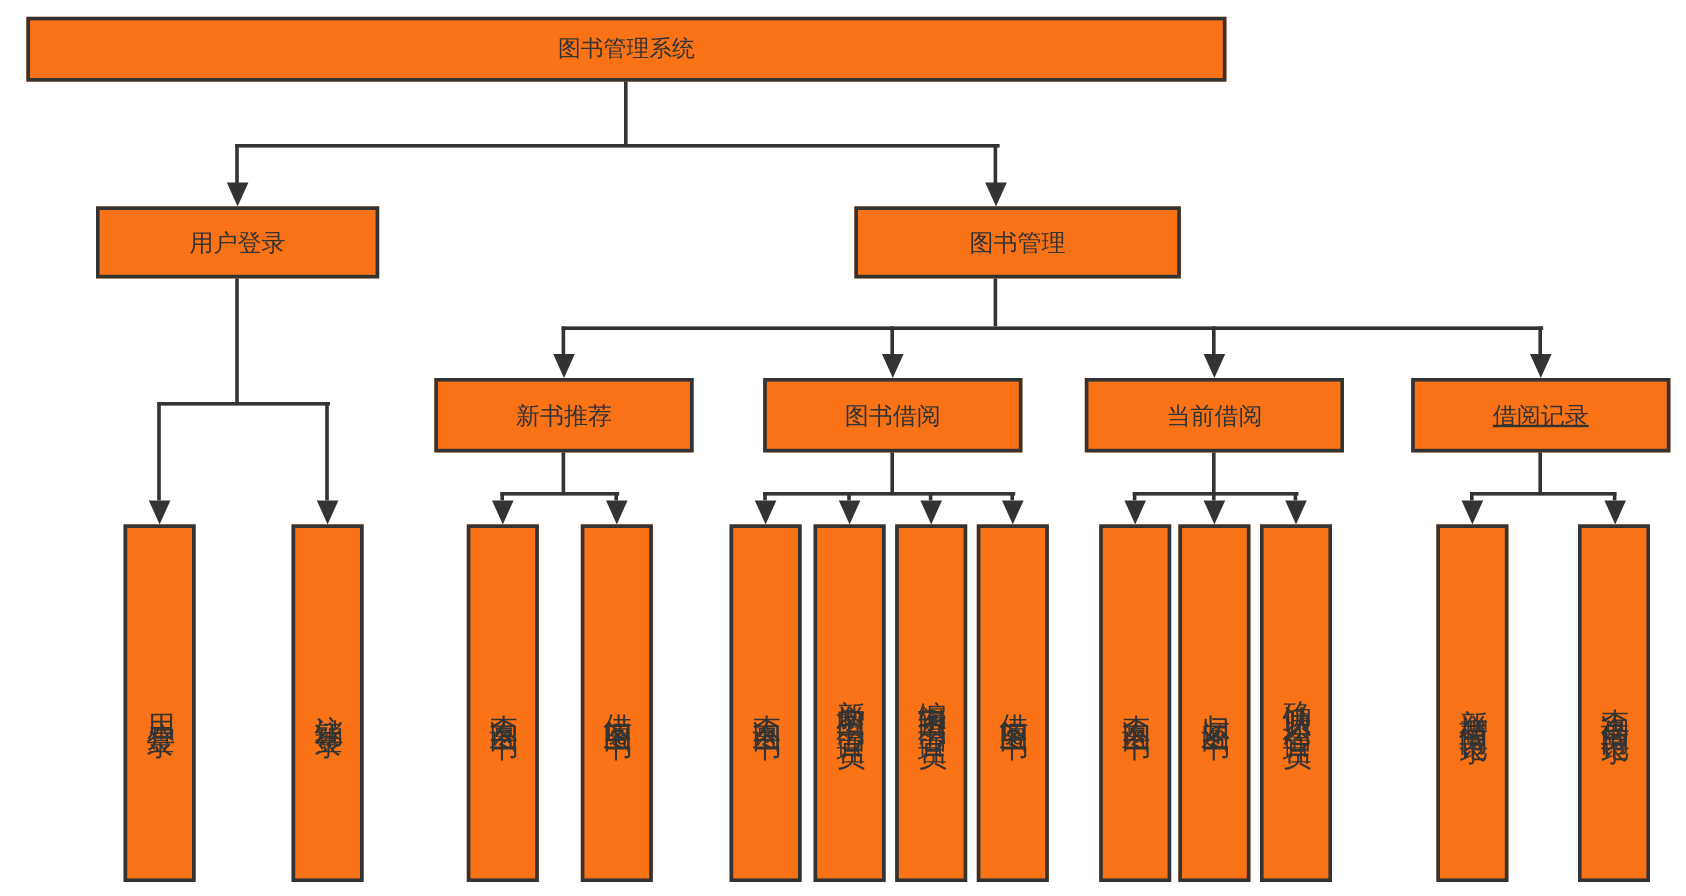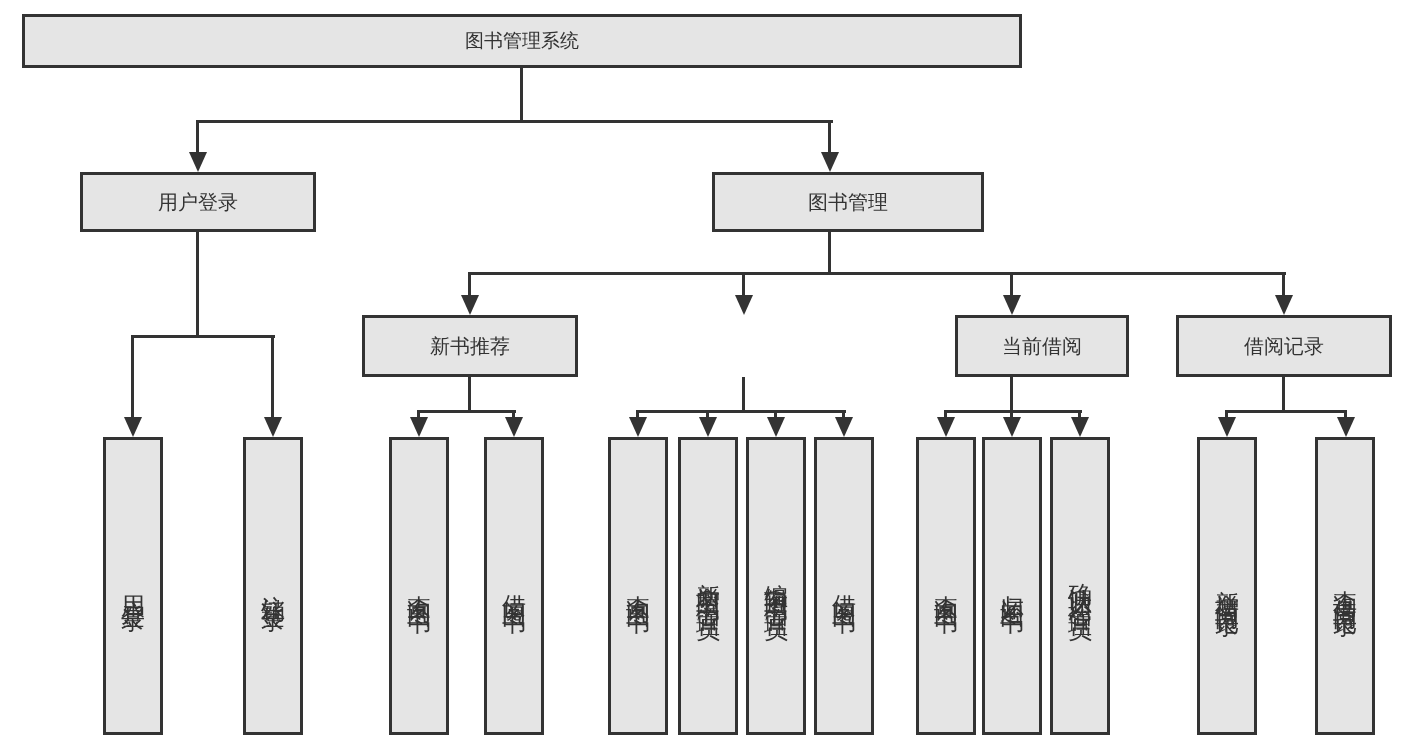--- a/index.html
+++ b/index.html
@@ -2,21 +2,21 @@
 <html><head>
 <meta charset="utf-8">
 <style>
   html,body{margin:0;padding:0;background:#ffffff;}
   .stage{
     position:relative;width:1405px;height:747px;background:#ffffff;overflow:hidden;
     font-family:"Liberation Sans", sans-serif;color:#333333;
   }
   
   .box{
-    position:absolute;box-sizing:border-box;border:3px solid #333333;background:#e5e5e5;
+    position:absolute;box-sizing:border-box;border:3px solid #333333;background:#f97316;
     display:flex;align-items:center;justify-content:center;
     font-size:20px;color:#333333;white-space:nowrap;
   }
   .box.root{font-size:19px;}
   .vbox{
     writing-mode:vertical-rl;text-orientation:mixed;
     font-size:24px;letter-spacing:5px;line-height:1;
   }
   
   .v{position:absolute;width:3px;background:#333333;}
@@ -62,22 +62,23 @@
   <div class="v" style="left:468px;top:272px;height:23px;"></div>
   <div class="v" style="left:742px;top:272px;height:23px;"></div>
   <div class="v" style="left:1010px;top:272px;height:23px;"></div>
   <div class="v" style="left:1282px;top:272px;height:23px;"></div>
   <div class="a" style="left:461px;top:295px;"></div>
   <div class="a" style="left:735px;top:295px;"></div>
   <div class="a" style="left:1003px;top:295px;"></div>
   <div class="a" style="left:1275px;top:295px;"></div>
 
   <div class="box" style="left:362px;top:315px;width:216px;height:62px;">新书推荐</div>
-  <div class="box" style="left:955px;top:315px;width:174px;height:62px;">当前借阅</div>
-  <div class="box" style="left:1176px;top:315px;width:216px;height:62px;">借阅记录</div>
+  <div class="box" style="left:636px;top:315px;width:216px;height:62px;">图书借阅</div>
+  <div class="box" style="left:904px;top:315px;width:216px;height:62px;">当前借阅</div>
+  <div class="box" style="left:1176px;top:315px;width:216px;height:62px;text-decoration:underline;">借阅记录</div>
 
   <div class="v" style="left:468px;top:377px;height:33px;"></div>
   <div class="h" style="left:417px;top:410px;width:99px;"></div>
   <div class="v" style="left:417px;top:410px;height:7px;"></div>
   <div class="v" style="left:512px;top:410px;height:7px;"></div>
   <div class="a" style="left:410px;top:417px;"></div>
   <div class="a" style="left:505px;top:417px;"></div>
 
   <div class="v" style="left:742px;top:377px;height:33px;"></div>
   <div class="h" style="left:636px;top:410px;width:210px;"></div>

